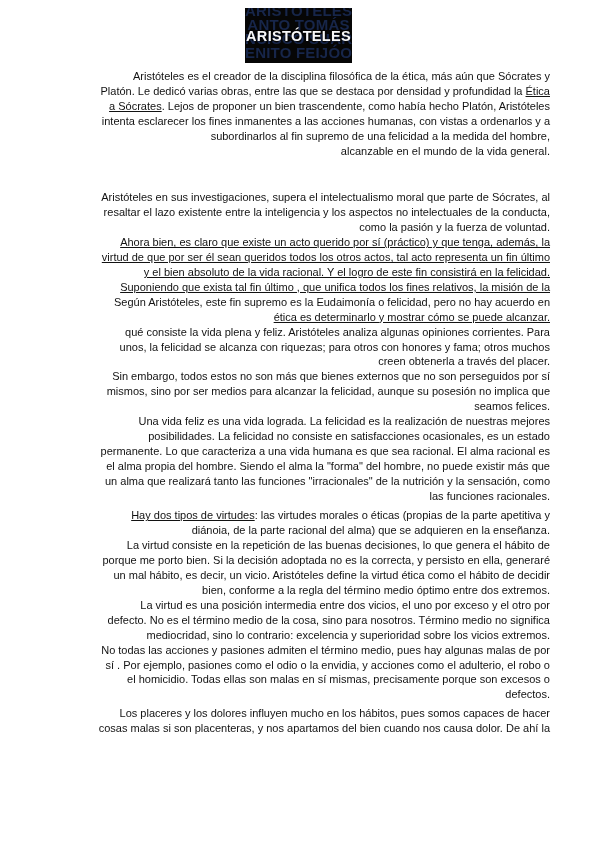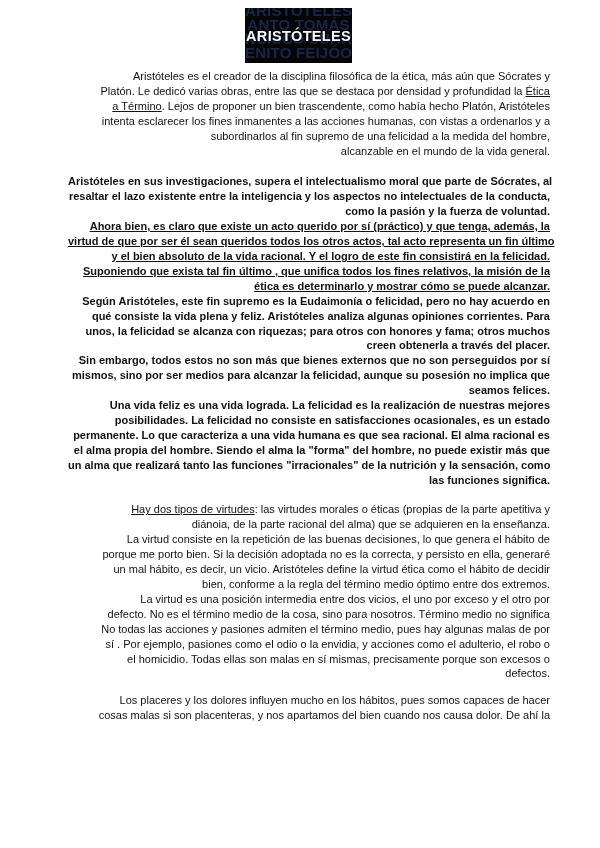--- a/index.html
+++ b/index.html
@@ -89,62 +89,63 @@
       <div class="banner-bg-line">ENITO FEIJÓO</div>
     </div>
     <div class="banner-title">ARISTÓTELES</div>
   </div>
 
   <div class="content">
     <div id="doc-body">
         <div class="paragraph" style="margin-top: 0px;">
           <div class="text-line"><span class="">Aristóteles es el creador de la disciplina filosófica de la ética, más aún que Sócrates y</span></div>
           <div class="text-line"><span class="">Platón. Le dedicó varias obras, entre las que se destaca por densidad y profundidad la </span><span class="seg-bu">Ética</span></div>
-          <div class="text-line"><span class="seg-bu">a Término</span><span class="">. Lejos de proponer un bien trascendente, como había hecho Platón, Aristóteles</span></div>
+          <div class="text-line"><span class="seg-bu">a Sócrates</span><span class="">. Lejos de proponer un bien trascendente, como había hecho Platón, Aristóteles</span></div>
           <div class="text-line"><span class="">intenta esclarecer los fines inmanentes a las acciones humanas, con vistas a ordenarlos y a</span></div>
           <div class="text-line"><span class="">subordinarlos al fin supremo de una felicidad a la medida del hombre,</span></div>
           <div class="text-line"><span class="">alcanzable en el mundo de la vida general.</span></div>
         </div>
-        <div class="paragraph" style="margin-top: 16px; font-weight: bold;">
+        <div class="paragraph" style="margin-top: 32px;">
           <div class="text-line"><span class="">Aristóteles en sus investigaciones, supera el intelectualismo moral que parte de Sócrates, al</span></div>
           <div class="text-line"><span class="">resaltar el lazo existente entre la inteligencia y los aspectos no intelectuales de la conducta,</span></div>
           <div class="text-line"><span class="">como la pasión y la fuerza de voluntad.</span></div>
           <div class="text-line"><span class="seg-u">Ahora bien, es claro que existe un acto querido por sí (práctico) y que tenga, además, la</span></div>
           <div class="text-line"><span class="seg-u">virtud de que por ser él sean queridos todos los otros actos, tal acto representa un fin último</span></div>
           <div class="text-line"><span class="seg-u">y el bien absoluto de la vida racional. Y el logro de este fin consistirá en la felicidad.</span></div>
           <div class="text-line"><span class="seg-u">Suponiendo que exista tal fin último , que unifica todos los fines relativos, la misión de la</span></div>
+          <div class="text-line"><span class="">Según Aristóteles, este fin supremo es la Eudaimonía o felicidad, pero no hay acuerdo en</span></div>
           <div class="text-line"><span class="seg-u">ética es determinarlo y mostrar cómo se puede alcanzar.</span></div>
-          <div class="text-line"><span class="">Según Aristóteles, este fin supremo es la Eudaimonía o felicidad, pero no hay acuerdo en</span></div>
           <div class="text-line"><span class="">qué consiste la vida plena y feliz. Aristóteles analiza algunas opiniones corrientes. Para</span></div>
           <div class="text-line"><span class="">unos, la felicidad se alcanza con riquezas; para otros con honores y fama; otros muchos</span></div>
           <div class="text-line"><span class="">creen obtenerla a través del placer.</span></div>
           <div class="text-line"><span class="">Sin embargo, todos estos no son más que bienes externos que no son perseguidos por sí</span></div>
           <div class="text-line"><span class="">mismos, sino por ser medios para alcanzar la felicidad, aunque su posesión no implica que</span></div>
           <div class="text-line"><span class="">seamos felices.</span></div>
           <div class="text-line"><span class="">Una vida feliz es una vida lograda. La felicidad es la realización de nuestras mejores</span></div>
           <div class="text-line"><span class="">posibilidades. La felicidad no consiste en satisfacciones ocasionales, es un estado</span></div>
           <div class="text-line"><span class="">permanente. Lo que caracteriza a una vida humana es que sea racional. El alma racional es</span></div>
           <div class="text-line"><span class="">el alma propia del hombre. Siendo el alma la "forma" del hombre, no puede existir más que</span></div>
           <div class="text-line"><span class="">un alma que realizará tanto las funciones "irracionales" de la nutrición y la sensación, como</span></div>
-          <div class="text-line"><span class="">las funciones significa.</span></div>
+          <div class="text-line"><span class="">las funciones racionales.</span></div>
         </div>
-        <div class="paragraph" style="margin-top: 15px;">
+        <div class="paragraph" style="margin-top: 5px;">
           <div class="text-line"><span class="seg-u">Hay dos tipos de virtudes</span><span class="">: las virtudes morales o éticas (propias de la parte apetitiva y</span></div>
           <div class="text-line"><span class="">diánoia, de la parte racional del alma) que se adquieren en la enseñanza.</span></div>
           <div class="text-line"><span class="">La virtud consiste en la repetición de las buenas decisiones, lo que genera el hábito de</span></div>
           <div class="text-line"><span class="">porque me porto bien. Si la decisión adoptada no es la correcta, y persisto en ella, generaré</span></div>
           <div class="text-line"><span class="">un mal hábito, es decir, un vicio. Aristóteles define la virtud ética como el hábito de decidir</span></div>
           <div class="text-line"><span class="">bien, conforme a la regla del término medio óptimo entre dos extremos.</span></div>
           <div class="text-line"><span class="">La virtud es una posición intermedia entre dos vicios, el uno por exceso y el otro por</span></div>
           <div class="text-line"><span class="">defecto. No es el término medio de la cosa, sino para nosotros. Término medio no significa</span></div>
+          <div class="text-line"><span class="">mediocridad, sino lo contrario: excelencia y superioridad sobre los vicios extremos.</span></div>
           <div class="text-line"><span class="">No todas las acciones y pasiones admiten el término medio, pues hay algunas malas de por</span></div>
           <div class="text-line"><span class="">sí . Por ejemplo, pasiones como el odio o la envidia, y acciones como el adulterio, el robo o</span></div>
           <div class="text-line"><span class="">el homicidio. Todas ellas son malas en sí mismas, precisamente porque son excesos o</span></div>
           <div class="text-line"><span class="">defectos.</span></div>
         </div>
-        <div class="paragraph" style="margin-top: 12px;">
+        <div class="paragraph" style="margin-top: 4px;">
           <div class="text-line"><span class="">Los placeres y los dolores influyen mucho en los hábitos, pues somos capaces de hacer</span></div>
           <div class="text-line"><span class="">cosas malas si son placenteras, y nos apartamos del bien cuando nos causa dolor. De ahí la</span></div>
         </div>
       </div>
   </div>
 
 </div>
 
 </body></html>

